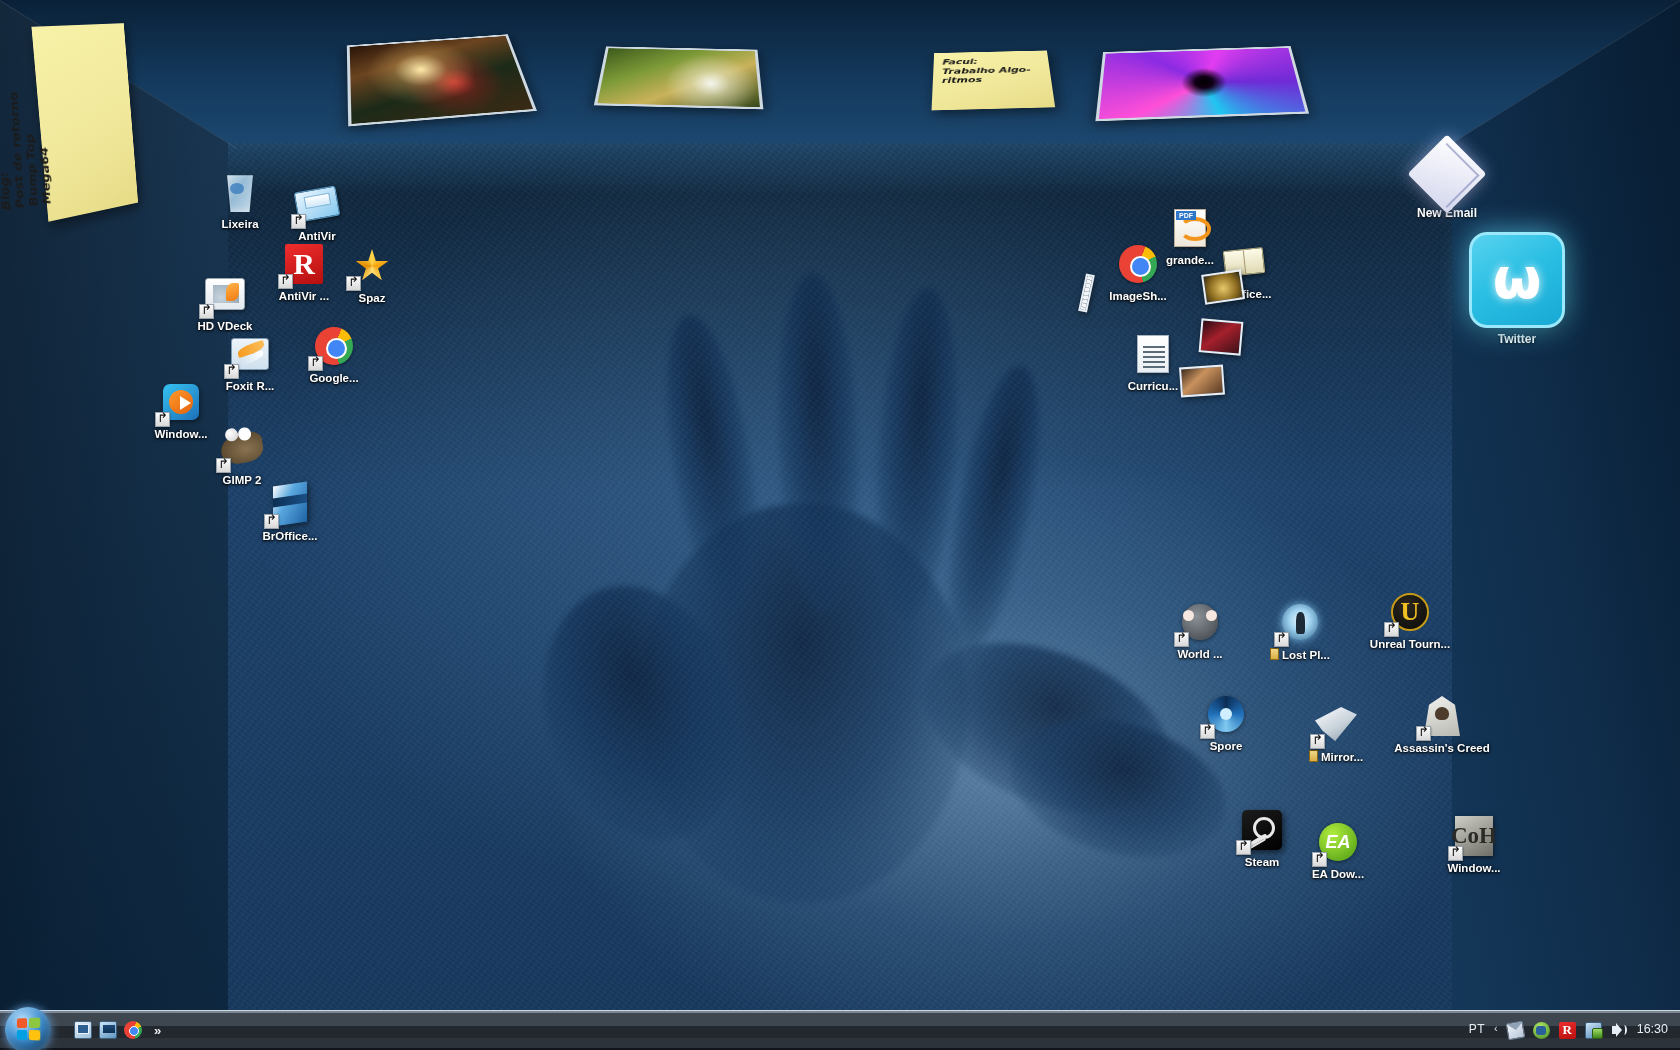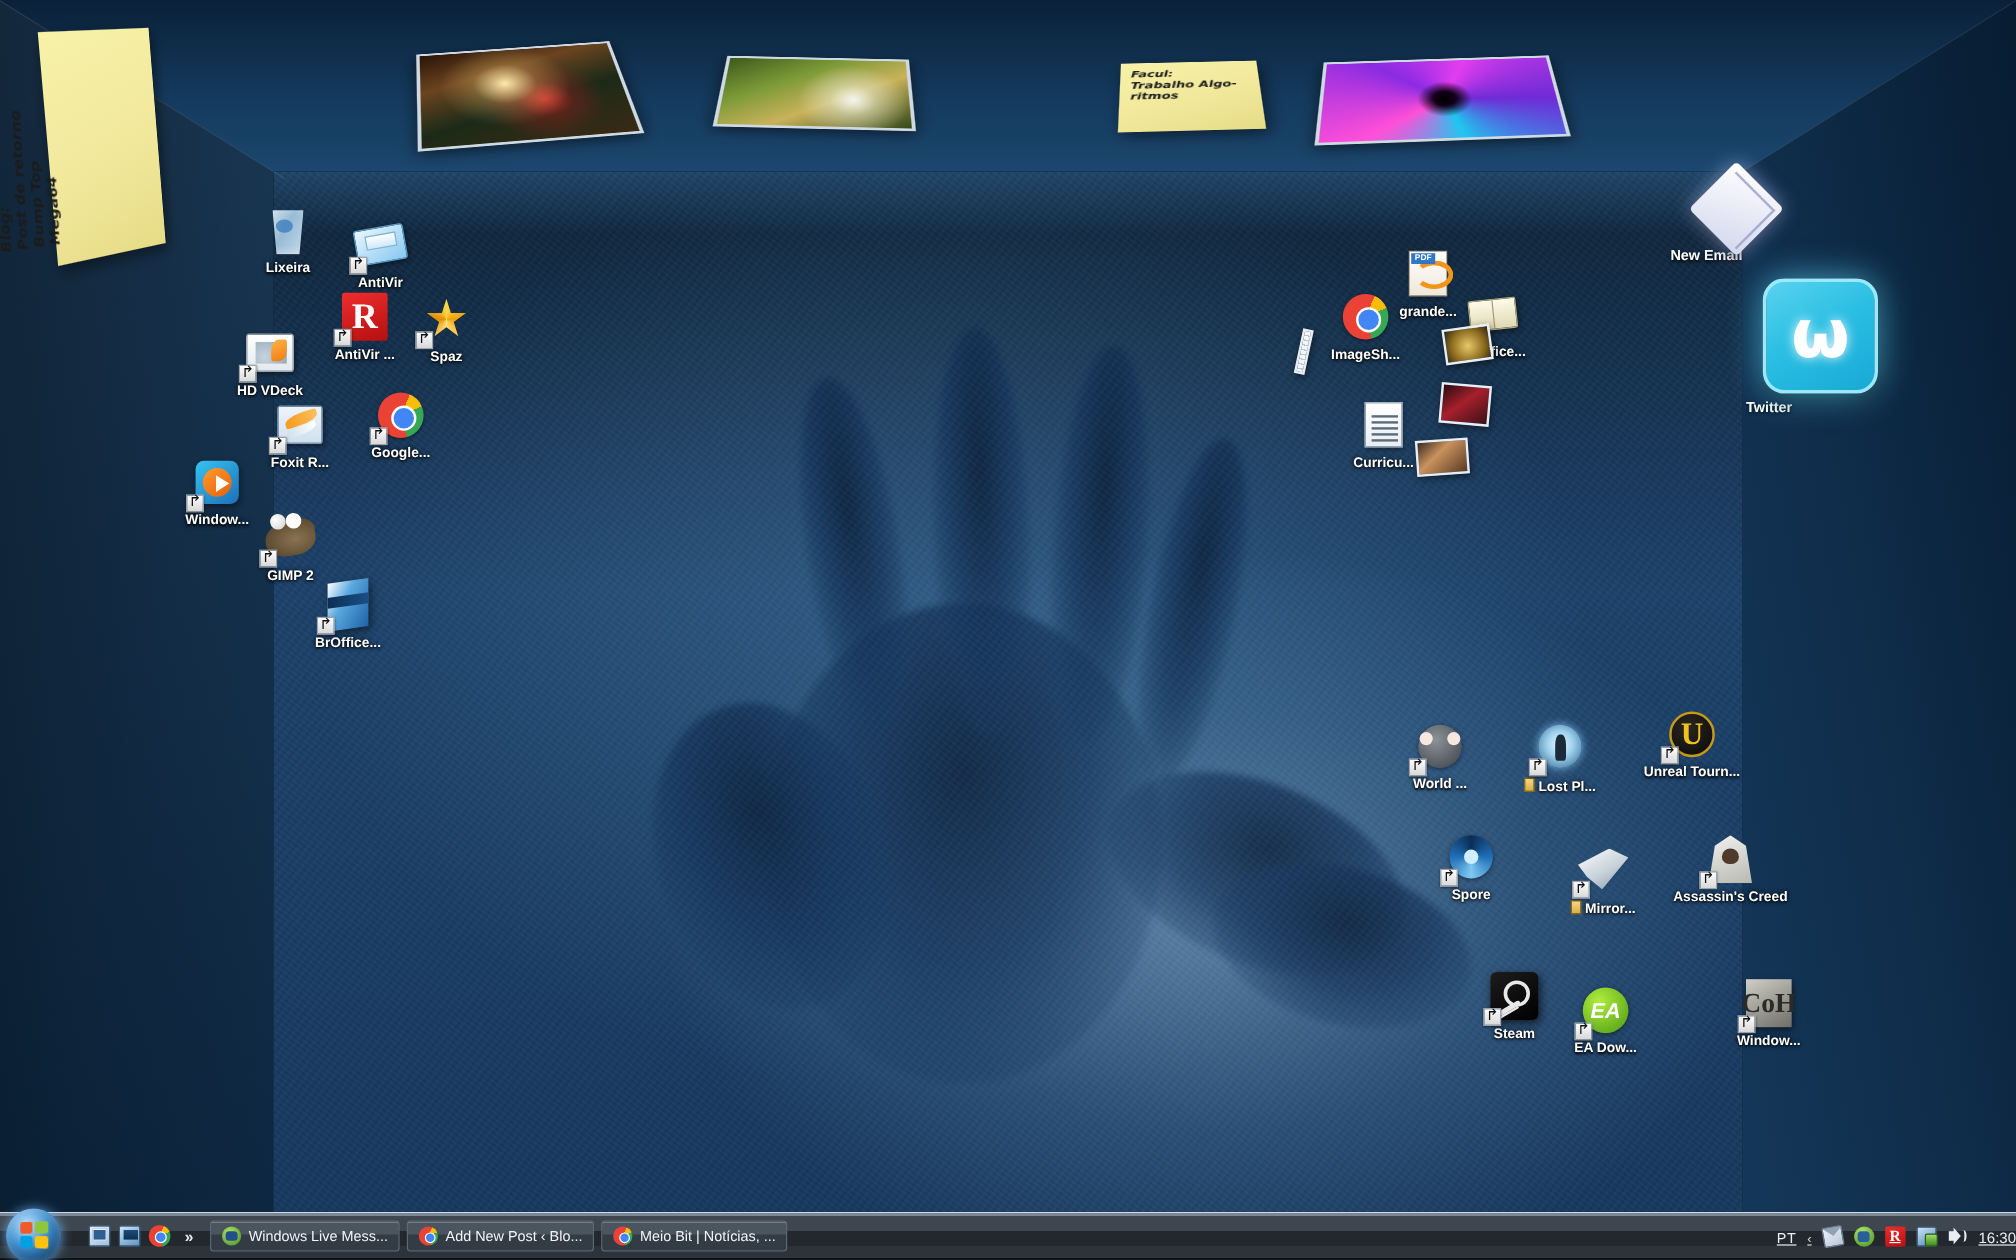--- a/index.html
+++ b/index.html
@@ -205,21 +205,21 @@
   .ea{ width:38px;height:38px;border-radius:50%;background:radial-gradient(circle at 36% 30%,#b0ec3e,#4c9a12);
         display:flex;align-items:center;justify-content:center;color:#fff;font-size:18px;font-weight:700;
         font-style:italic;box-shadow:0 1px 4px rgba(0,0,0,.5);}
   .coh{ width:38px;height:40px;background:linear-gradient(150deg,#cfcfc8,#6e6e66);
         display:flex;align-items:center;justify-content:center;color:#2a2a26;
         font-family:"Liberation Serif",serif;font-size:23px;font-weight:700;
         box-shadow:1px 2px 5px rgba(0,0,0,.5);}
   .thumb{ position:absolute; border:2px solid #e8eef4; box-shadow:1px 2px 6px rgba(0,0,0,.5); }
 
   
-  .widget{ position:absolute; text-align:left; }
+  .widget{ position:absolute; text-align:center; }
   .widget .wlbl{ margin-top:4px; color:#fff; font-size:12px; font-weight:700;
                  text-shadow:0 1px 3px rgba(0,0,0,.95); }
   .envelope{ width:56px;height:56px;margin:0 auto;position:relative;
         background:linear-gradient(150deg,#ffffff,#d4d7ee);
         transform:rotate(45deg); border-radius:4px;
         box-shadow:0 0 16px rgba(180,200,255,.65), 2px 3px 9px rgba(0,0,0,.5);}
   .envelope::after{content:"";position:absolute;left:6px;top:6px;width:44px;height:44px;
         border-top:2px solid #9aa0c8;border-right:2px solid #9aa0c8;opacity:.8;}
   .twitter{ width:96px;height:96px;margin:0 auto;border-radius:18px;
         background:linear-gradient(150deg,#59d3ef 0%, #2bbfe4 45%, #18a9d4 100%);
@@ -269,22 +269,22 @@
       white-space:nowrap; overflow:hidden;}
   .tb-ico{ width:16px;height:16px;flex:0 0 auto;position:relative;}
   .msn{ background:radial-gradient(circle at 40% 35%,#b9e86a,#3d8a1e);border-radius:50%;}
   .msn::after{content:"";position:absolute;left:3px;top:4px;width:10px;height:8px;
       background:#1f4f8c;border-radius:3px;}
   .tb-chrome{ border-radius:50%;
       background:conic-gradient(from -95deg,#ea4335 0 33%,#fbbc05 33% 45%,#34a853 45% 72%,#ea4335 72% 100%);}
   .tb-chrome::after{content:"";position:absolute;left:50%;top:50%;width:7px;height:7px;margin:-3.5px 0 0 -3.5px;
       border-radius:50%;background:#4285f4;border:1.5px solid #fff;}
 
-  .tray{ margin-left:auto;display:flex;align-items:flex-end;gap:9px;
-      color:#e7eef5;font-size:12px;text-decoration:underline;}
+  .tray{ margin-left:auto;display:flex;align-items:flex-start;gap:9px;padding-right:12px;
+      color:#e7eef5;font-size:12px;}
   .tray .lang{ font-size:12px;letter-spacing:.5px; }
   .tray .tchev{ font-size:11px; opacity:.9; }
   .ticon{ width:17px;height:17px;position:relative;}
   .t-mail{ background:linear-gradient(150deg,#eef3fa,#b9c7d8);border:1px solid #6d7f92;border-radius:2px;
       transform:rotate(-10deg);}
   .t-mail::after{content:"";position:absolute;left:0;top:0;width:100%;height:100%;
       border-top:7px solid #8fa2b6;border-left:8px solid transparent;border-right:8px solid transparent;
       box-sizing:border-box;}
   .t-msn{ background:radial-gradient(circle at 40% 30%,#b9e86a,#3d8a1e);border-radius:50%;}
   .t-msn::after{content:"";position:absolute;left:3px;top:4px;width:10px;height:9px;
@@ -561,34 +561,20 @@
       </div>
     </div>
 
     <div class="ql">
       <div class="qlicon ql-switch"></div>
       <div class="qlicon ql-show"></div>
       <div class="qlicon ql-chrome"></div>
       <span class="chev">»</span>
     </div>
 
-    <div class="tasks">
-      <div class="taskbtn">
-        <span class="tb-ico msn"></span>
-        <span>Windows Live Mess...</span>
-      </div>
-      <div class="taskbtn">
-        <span class="tb-ico tb-chrome"></span>
-        <span>Add New Post ‹ Blo...</span>
-      </div>
-      <div class="taskbtn">
-        <span class="tb-ico tb-chrome"></span>
-        <span>Meio Bit | Notícias, ...</span>
-      </div>
-    </div>
 
     <div class="tray">
       <span class="lang">PT</span>
       <span class="tchev">‹</span>
       <span class="ticon t-mail"></span>
       <span class="ticon t-msn"></span>
       <span class="ticon t-av">R</span>
       <span class="ticon t-net"></span>
       <span class="ticon t-vol">
           <i></i>

